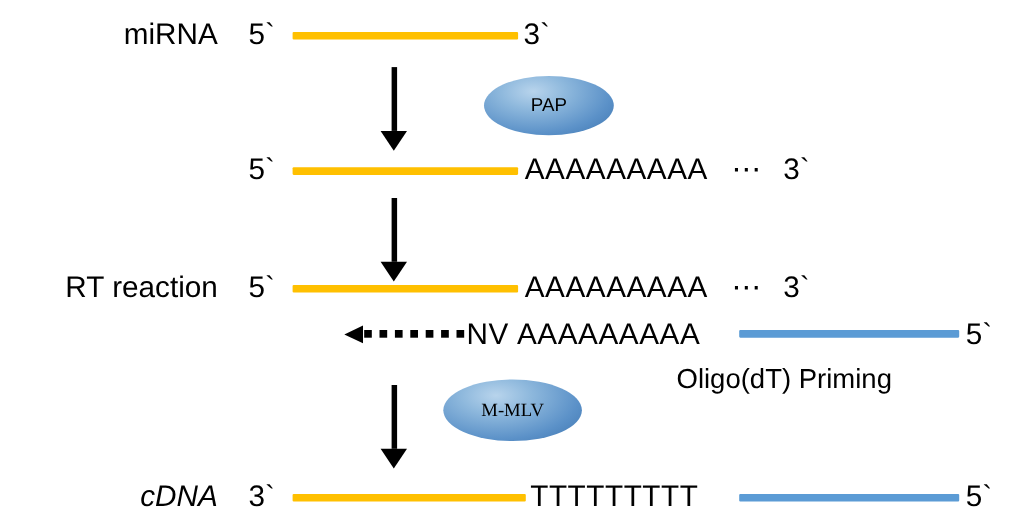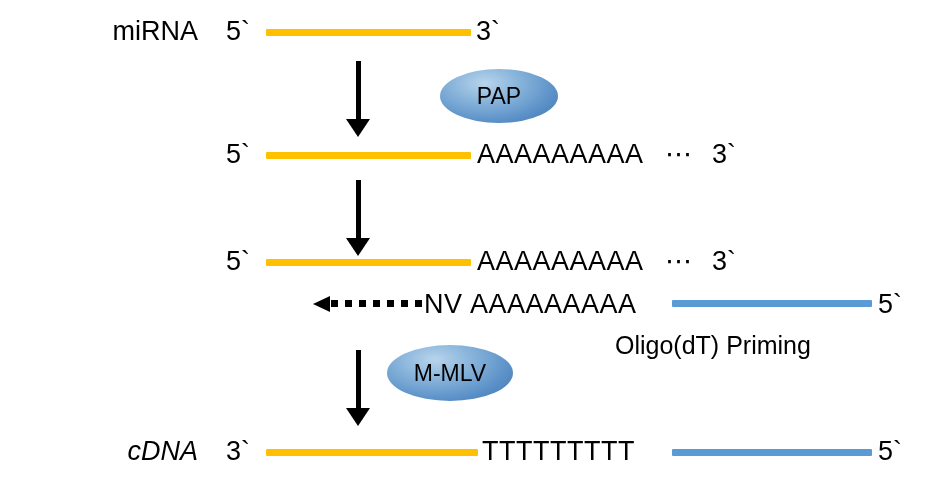--- a/index.html
+++ b/index.html
@@ -108,21 +108,21 @@
 
   
   .enzyme {
     position: absolute;
     border-radius: 50%;
     background: radial-gradient(ellipse at 38% 26%, #b8d4ec 0%, #8fb9dd 28%, #5b91c8 68%, #3d74ae 100%);
     display: flex;
     align-items: center;
     justify-content: center;
     color: #000000;
-    font-size: 23px;
+    font-size: 17px;
     white-space: nowrap;
   }
 
   
   .caption {
     position: absolute;
     font-size: 25px;
     line-height: 30px;
     white-space: nowrap;
     color: #000000;
@@ -158,20 +158,21 @@
 
   <div class="seq" style="left:665px; top:138px; letter-spacing:2px;">⋯</div>
 
   <div class="end-mark" style="left:712px; top:138px;">3`</div>
 
   <div class="v-arrow" style="left:345px; top:180px; height:76px;">
     <div class="shaft" style="height:58px;"></div>
     <div class="head" style="top:58px;"></div>
   </div>
 
+  <div class="step-label" style="top:245px;">RT reaction</div>
 
   <div class="end-mark" style="left:226px; top:245px;">5`</div>
 
   <div class="strand strand-rna" style="left:266px; top:259px; width:205px;"></div>
 
   <div class="seq" style="left:477px; top:245px;">AAAAAAAAA</div>
 
   <div class="seq" style="left:665px; top:245px; letter-spacing:2px;">⋯</div>
 
   <div class="end-mark" style="left:712px; top:245px;">3`</div>
@@ -189,21 +190,21 @@
 
   <div class="end-mark" style="left:878px; top:288px;">5`</div>
 
   <div class="caption" style="left:615px; top:330px;">Oligo(dT) Priming</div>
 
   <div class="v-arrow" style="left:345px; top:350px; height:76px;">
     <div class="shaft" style="height:58px;"></div>
     <div class="head" style="top:58px;"></div>
   </div>
 
-  <div class="enzyme" style="left:387px; top:345px; width:126px; height:56px;">M-MLV</div>
+  <div class="enzyme" style="left:403px; top:345px; width:126px; height:56px;font-family:Liberation Serif, serif;">M-MLV</div>
 
   <div class="step-label" style="top:435px;font-style:italic;">cDNA</div>
 
   <div class="end-mark" style="left:226px; top:435px;">3`</div>
 
   <div class="strand strand-rna" style="left:266px; top:449px; width:212px;"></div>
 
   <div class="seq" style="left:482px; top:435px;">TTTTTTTTT</div>
 
   <div class="strand strand-dna" style="left:672px; top:449px; width:200px;"></div>

